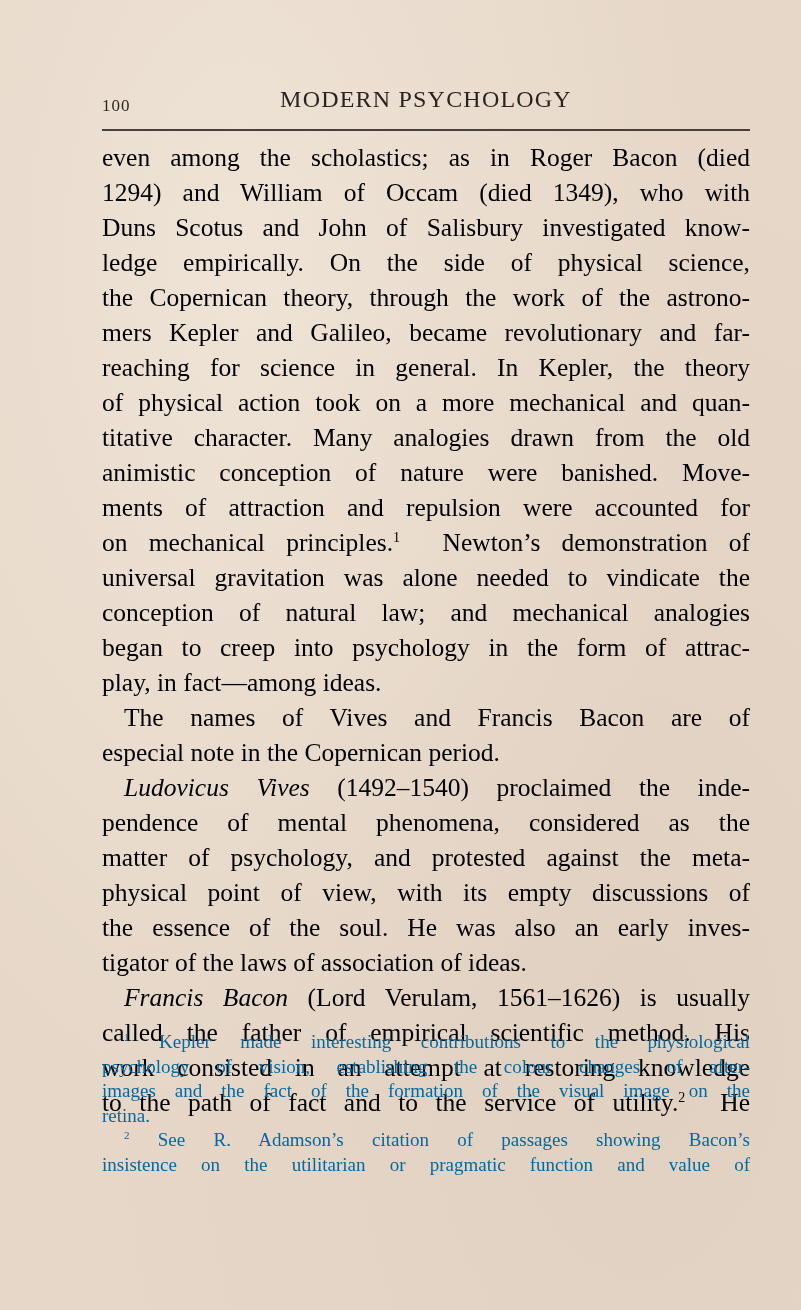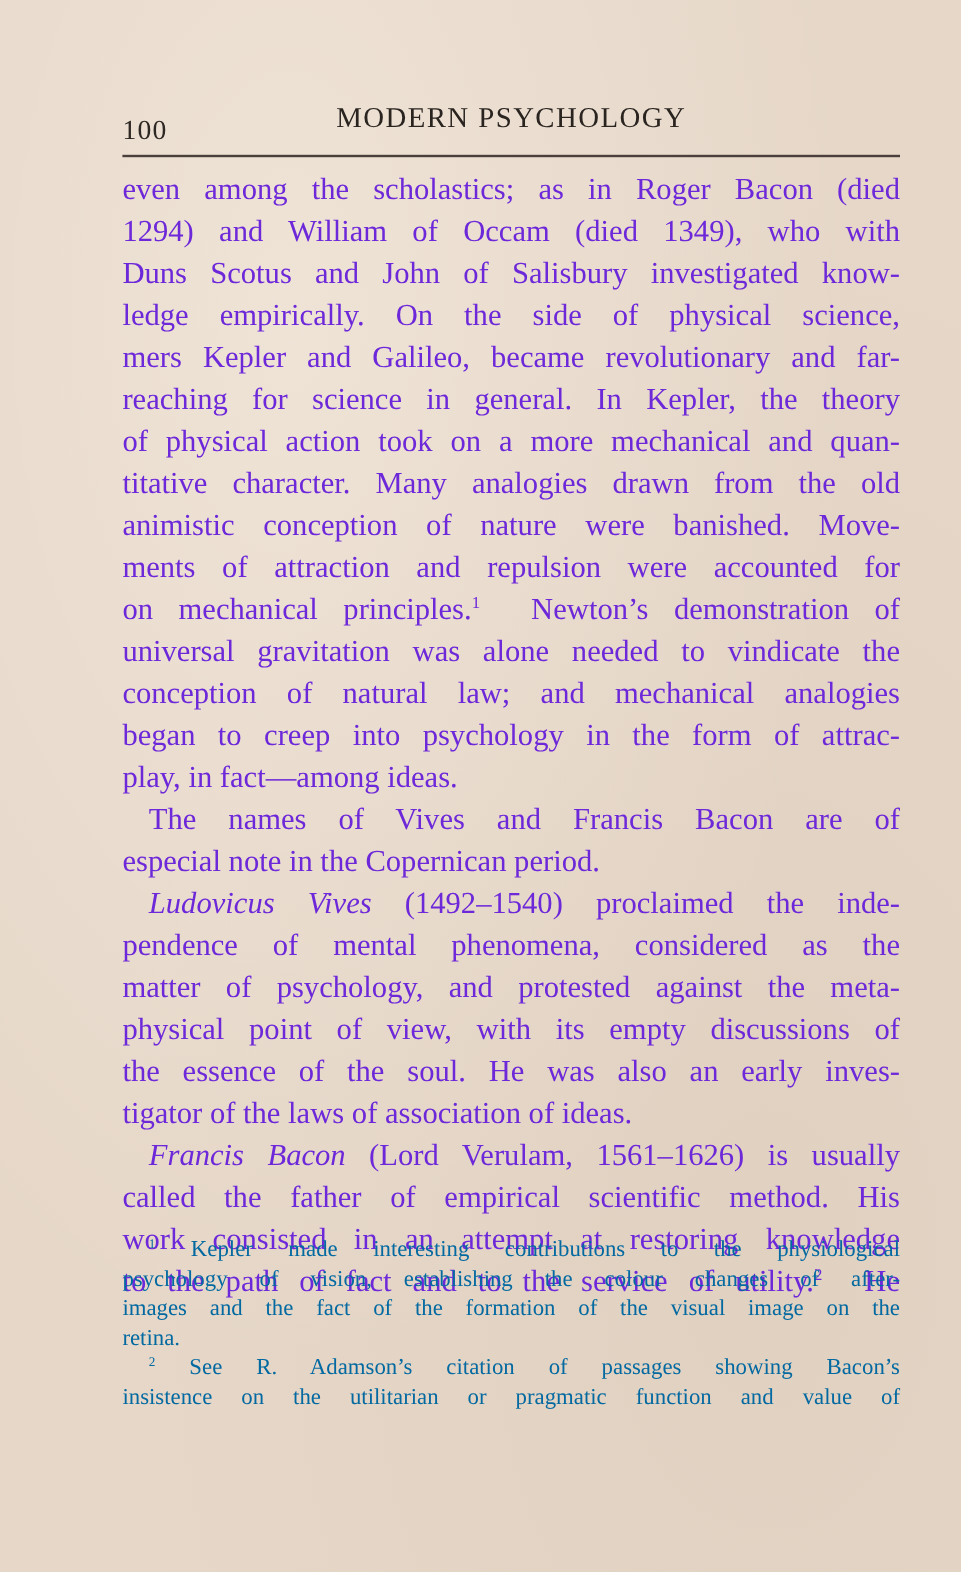--- a/index.html
+++ b/index.html
@@ -29,21 +29,21 @@
       top: 86px;
       left: 0;
       width: 648px;
       height: 40px;
     }
     .page-number {
       position: absolute;
       left: 0;
       top: 10px;
       font-family: "Liberation Serif", serif;
-      font-size: 23px;
+      font-size: 17px;
       letter-spacing: 1px;
       color: #2e2824;
     }
     .running-title {
       position: absolute;
       left: 0;
       right: 0;
       text-align: center;
       top: 0;
       font-family: "Liberation Serif", serif;
@@ -60,21 +60,21 @@
       background: #4a3f3a;
     }
     .body-text {
       position: absolute;
       top: 140px;
       left: 0;
       width: 648px;
       font-family: "Liberation Serif", serif;
       font-size: 25.5px;
       line-height: 35px;
-      color: #6d28d9;
+      color: #000000;
     }
     .line {
       display: block;
       white-space: nowrap;
       text-align: justify;
       text-align-last: justify;
       height: 35px;
     }
     .line.last {
       text-align-last: left;
@@ -127,20 +127,21 @@
     <span class="page-number">100</span>
     <span class="running-title">MODERN PSYCHOLOGY</span>
   </div>
   <div class="head-rule"></div>
 
   <div class="body-text">
     <span class="line">even among the scholastics; as in Roger Bacon (died</span>
     <span class="line">1294) and William of Occam (died 1349), who with</span>
     <span class="line">Duns Scotus and John of Salisbury investigated know-</span>
     <span class="line">ledge empirically.  On the side of physical science,</span>
+    <span class="line">the Copernican theory, through the work of the astrono-</span>
     <span class="line">mers Kepler and Galileo, became revolutionary and far-</span>
     <span class="line">reaching for science in general.  In Kepler, the theory</span>
     <span class="line">of physical action took on a more mechanical and quan-</span>
     <span class="line">titative character.  Many analogies drawn from the old</span>
     <span class="line">animistic conception of nature were banished.  Move-</span>
     <span class="line">ments of attraction and repulsion were accounted for</span>
     <span class="line"><span>on mechanical principles.</span><sup>1</sup>&nbsp;&nbsp;<span>Newton’s demonstration of</span></span>
     <span class="line">universal gravitation was alone needed to vindicate the</span>
     <span class="line">conception of natural law; and mechanical analogies</span>
     <span class="line">began to creep into psychology in the form of attrac-</span>

